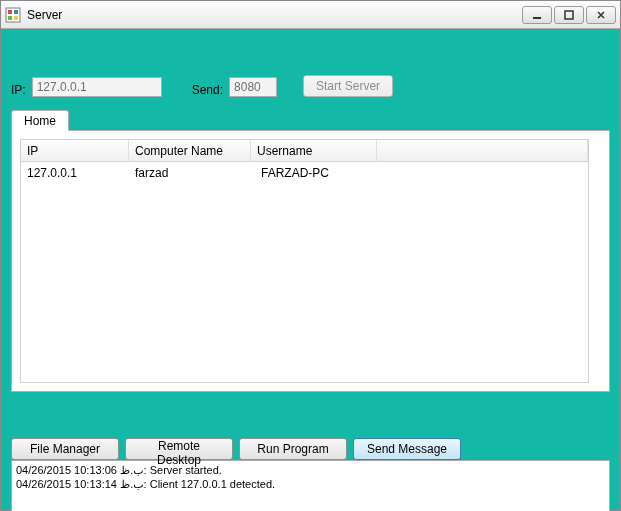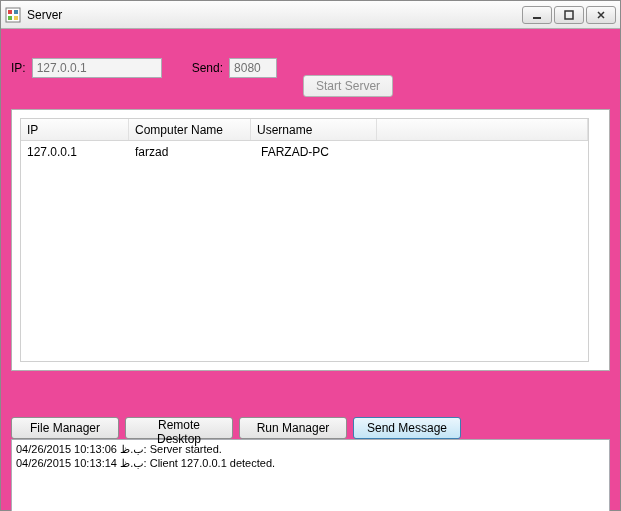--- a/index.html
+++ b/index.html
@@ -10,21 +10,21 @@
     background: #f0f0f0;
     color: #000;
     width: 621px;
     height: 511px;
     overflow: hidden;
     position: relative;
   }
   .window {
     width: 621px;
     height: 511px;
-    background: #ec4899;
+    background: #14b8a6;
     border: 1px solid #8a8a8a;
     position: relative;
   }
   .titlebar {
     height: 28px;
     background: linear-gradient(#fdfdfd, #e8e8e8);
     border-bottom: 1px solid #b0b0b0;
     display: flex;
     align-items: center;
     padding: 0 4px;
@@ -42,21 +42,21 @@
     border-radius: 3px;
     background: linear-gradient(#fafafa,#e0e0e0);
     display: flex; align-items: center; justify-content: center;
     font-size: 10px; color: #222;
     cursor: pointer;
   }
   .client {
     padding: 10px 10px 0 10px;
   }
   .toprow {
-    display: flex; align-items: center; gap: 6px;
+    display: flex; align-items: flex-end; gap: 6px;
     margin-bottom: 12px;
   }
   .lbl { color: #000; }
   input.tb {
     height: 20px;
     border: 1px solid #abadb3;
     background: #fff;
     padding: 0 4px;
     font-family: inherit; font-size: 12px;
     color: #666;
@@ -236,41 +236,44 @@
       <span class="lbl">IP:</span>
       <input class="tb" style="width: 130px;" disabled="" value="127.0.0.1">
       <span style="width:18px"></span>
       <span class="lbl">Send:</span>
       <input class="tb" style="width: 48px;" disabled="" value="8080">
       <span style="width:14px"></span>
       <button class="btn" disabled="">Start Server</button>
       <span style="width:10px"></span>
     </div>
 
+    <div class="tabstrip">
+      <div class="tab">Home</div>
+    </div>
     <div class="tabpage">
       <div class="listview">
         <div class="lv-header">
           <div class="lv-col c0">IP</div>
           <div class="lv-col c1">Computer Name</div>
           <div class="lv-col c2">Username</div>
           <div class="lv-col c3"></div>
         </div>
         <div class="lv-row">
           <div class="lv-cell c0">127.0.0.1</div>
           <div class="lv-cell c2">farzad</div>
           <div class="lv-cell c1">FARZAD-PC</div>
           <div class="lv-cell c3"></div>
         </div>
       </div>
     </div>
 
     <div class="actions">
       <button class="btn" style="width:108px">File Manager</button>
       <button class="btn" style="width:108px">Remote Desktop</button>
-      <button class="btn" style="width:108px">Run Manager</button>
+      <button class="btn" style="width:108px">Run Program</button>
       <button class="btn focus" style="width:108px">Send Message</button>
     </div>
 
     <div class="logbox"><span>04/26/2015 10:13:06 ب.ظ: Server started.</span>
 <span>04/26/2015 10:13:14 ب.ظ: Client 127.0.0.1 detected.</span></div>
   </div>
 
   <div class="modal">
     <div class="m-titlebar">
       <span>InputBox</span>

